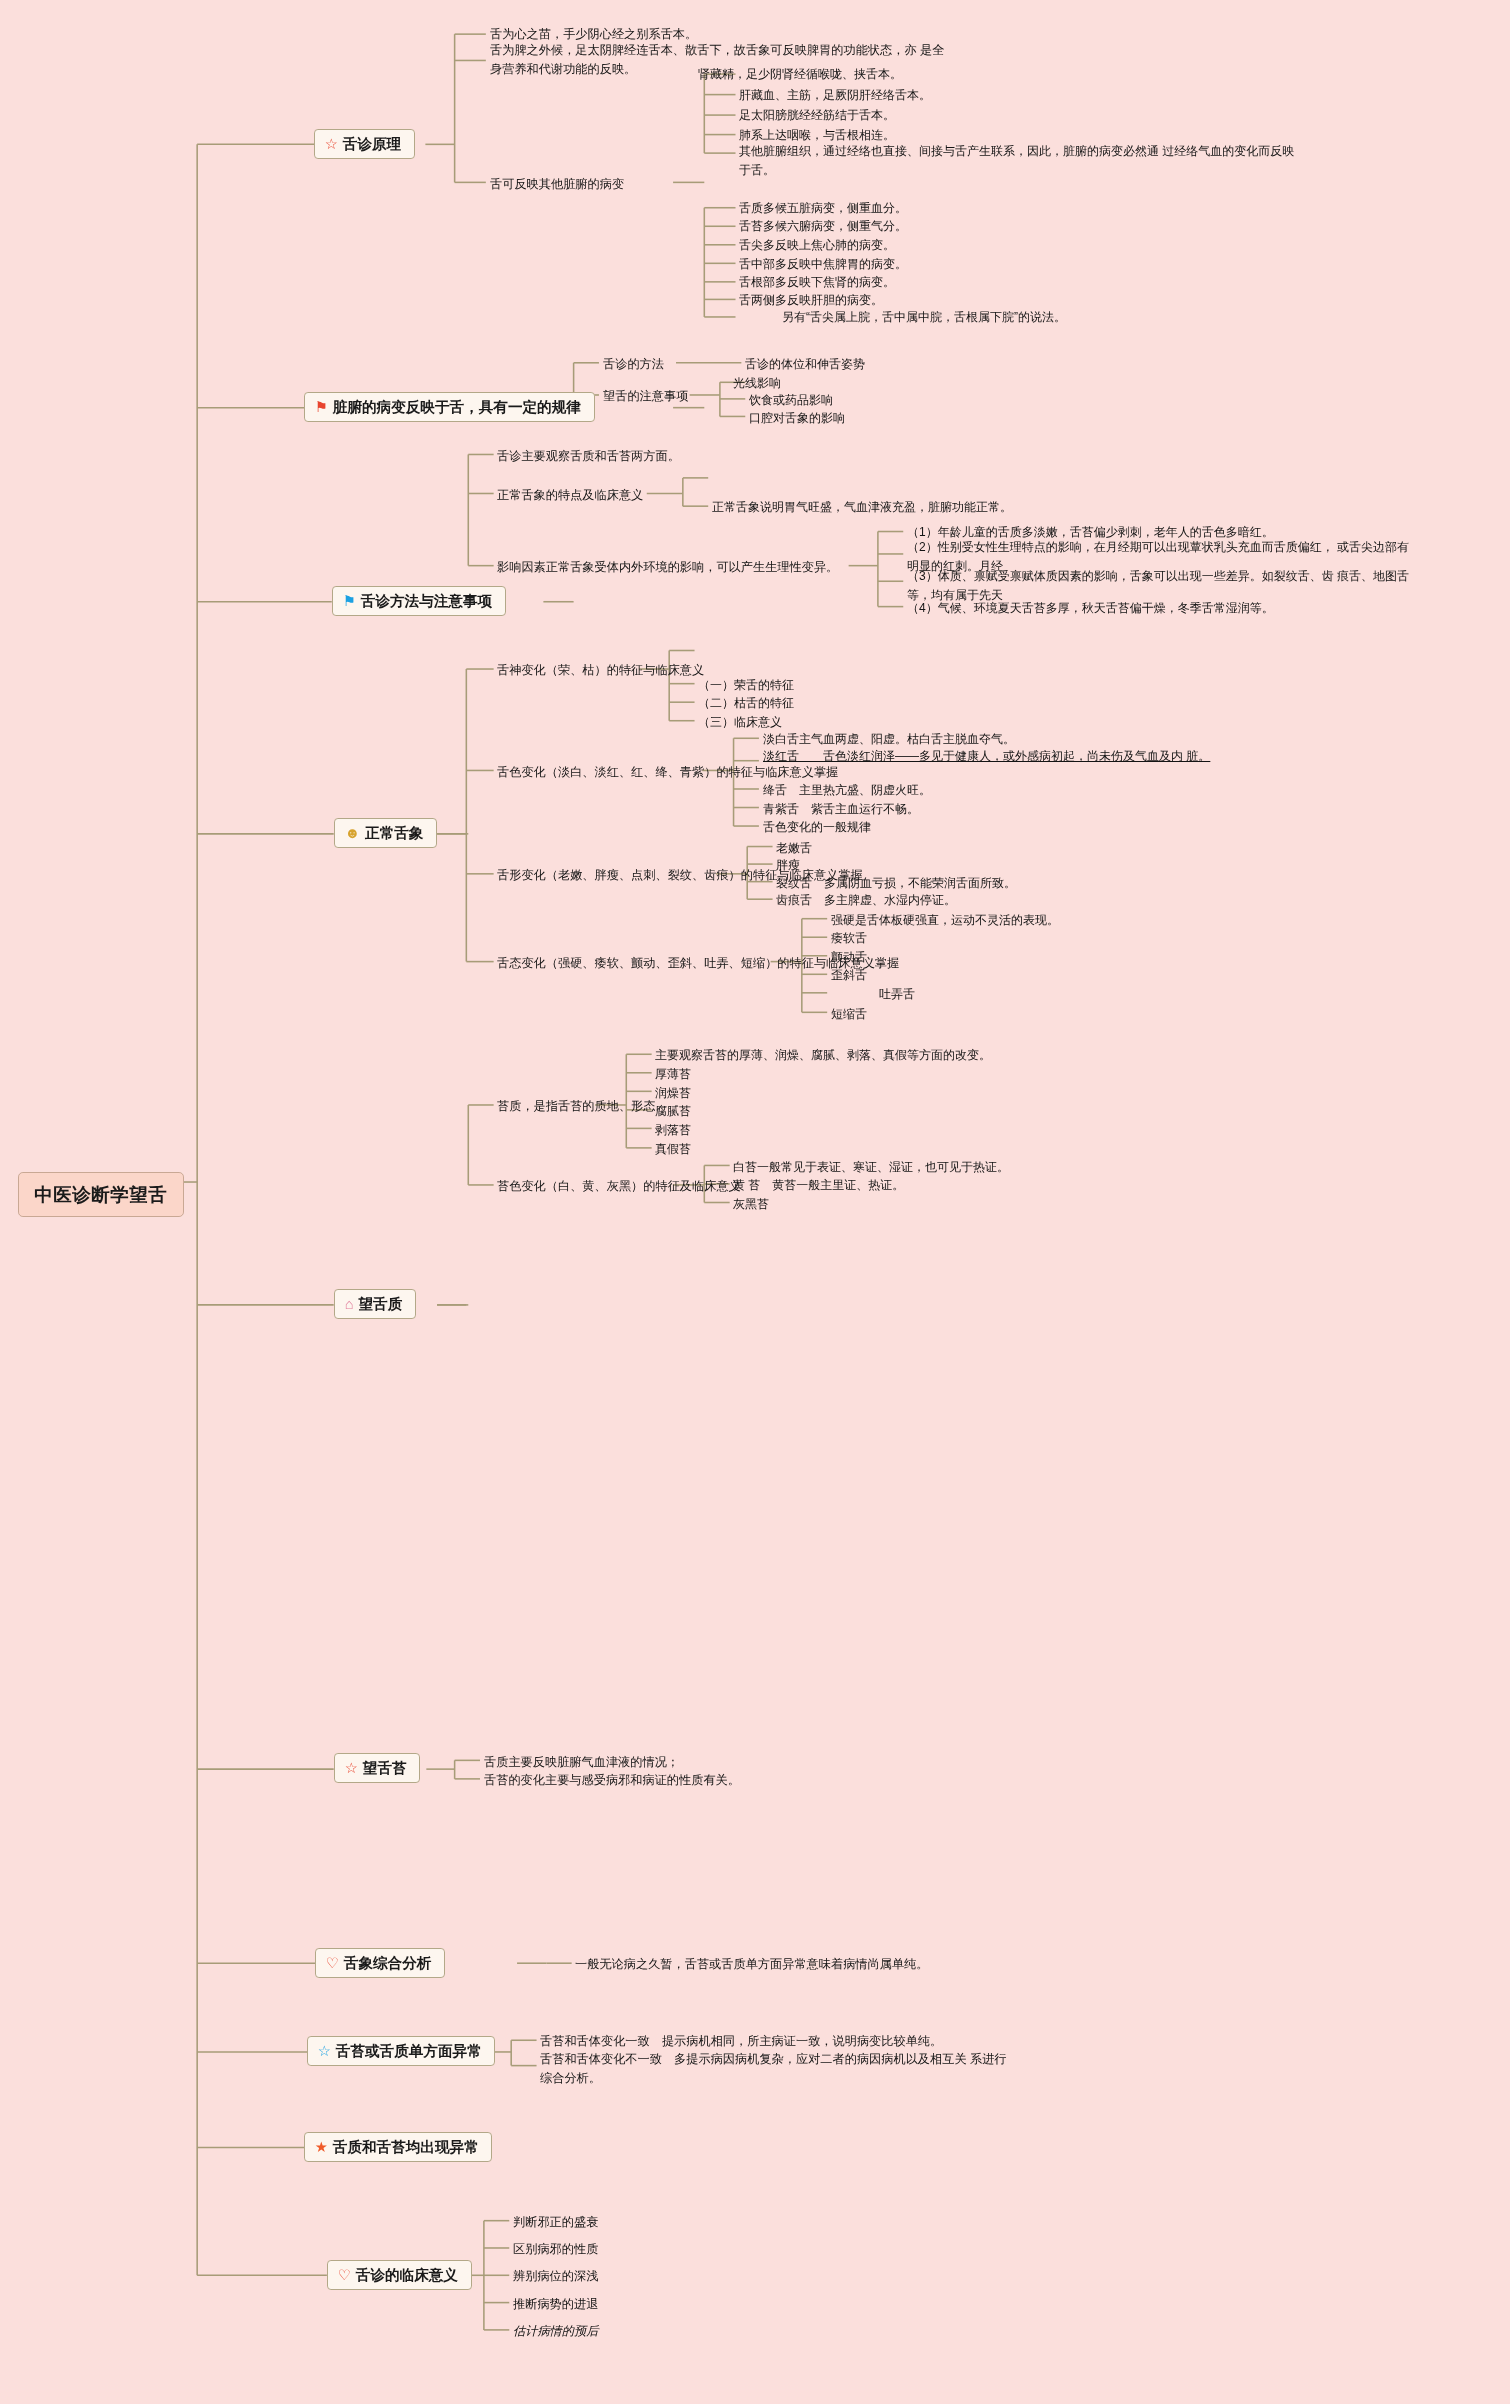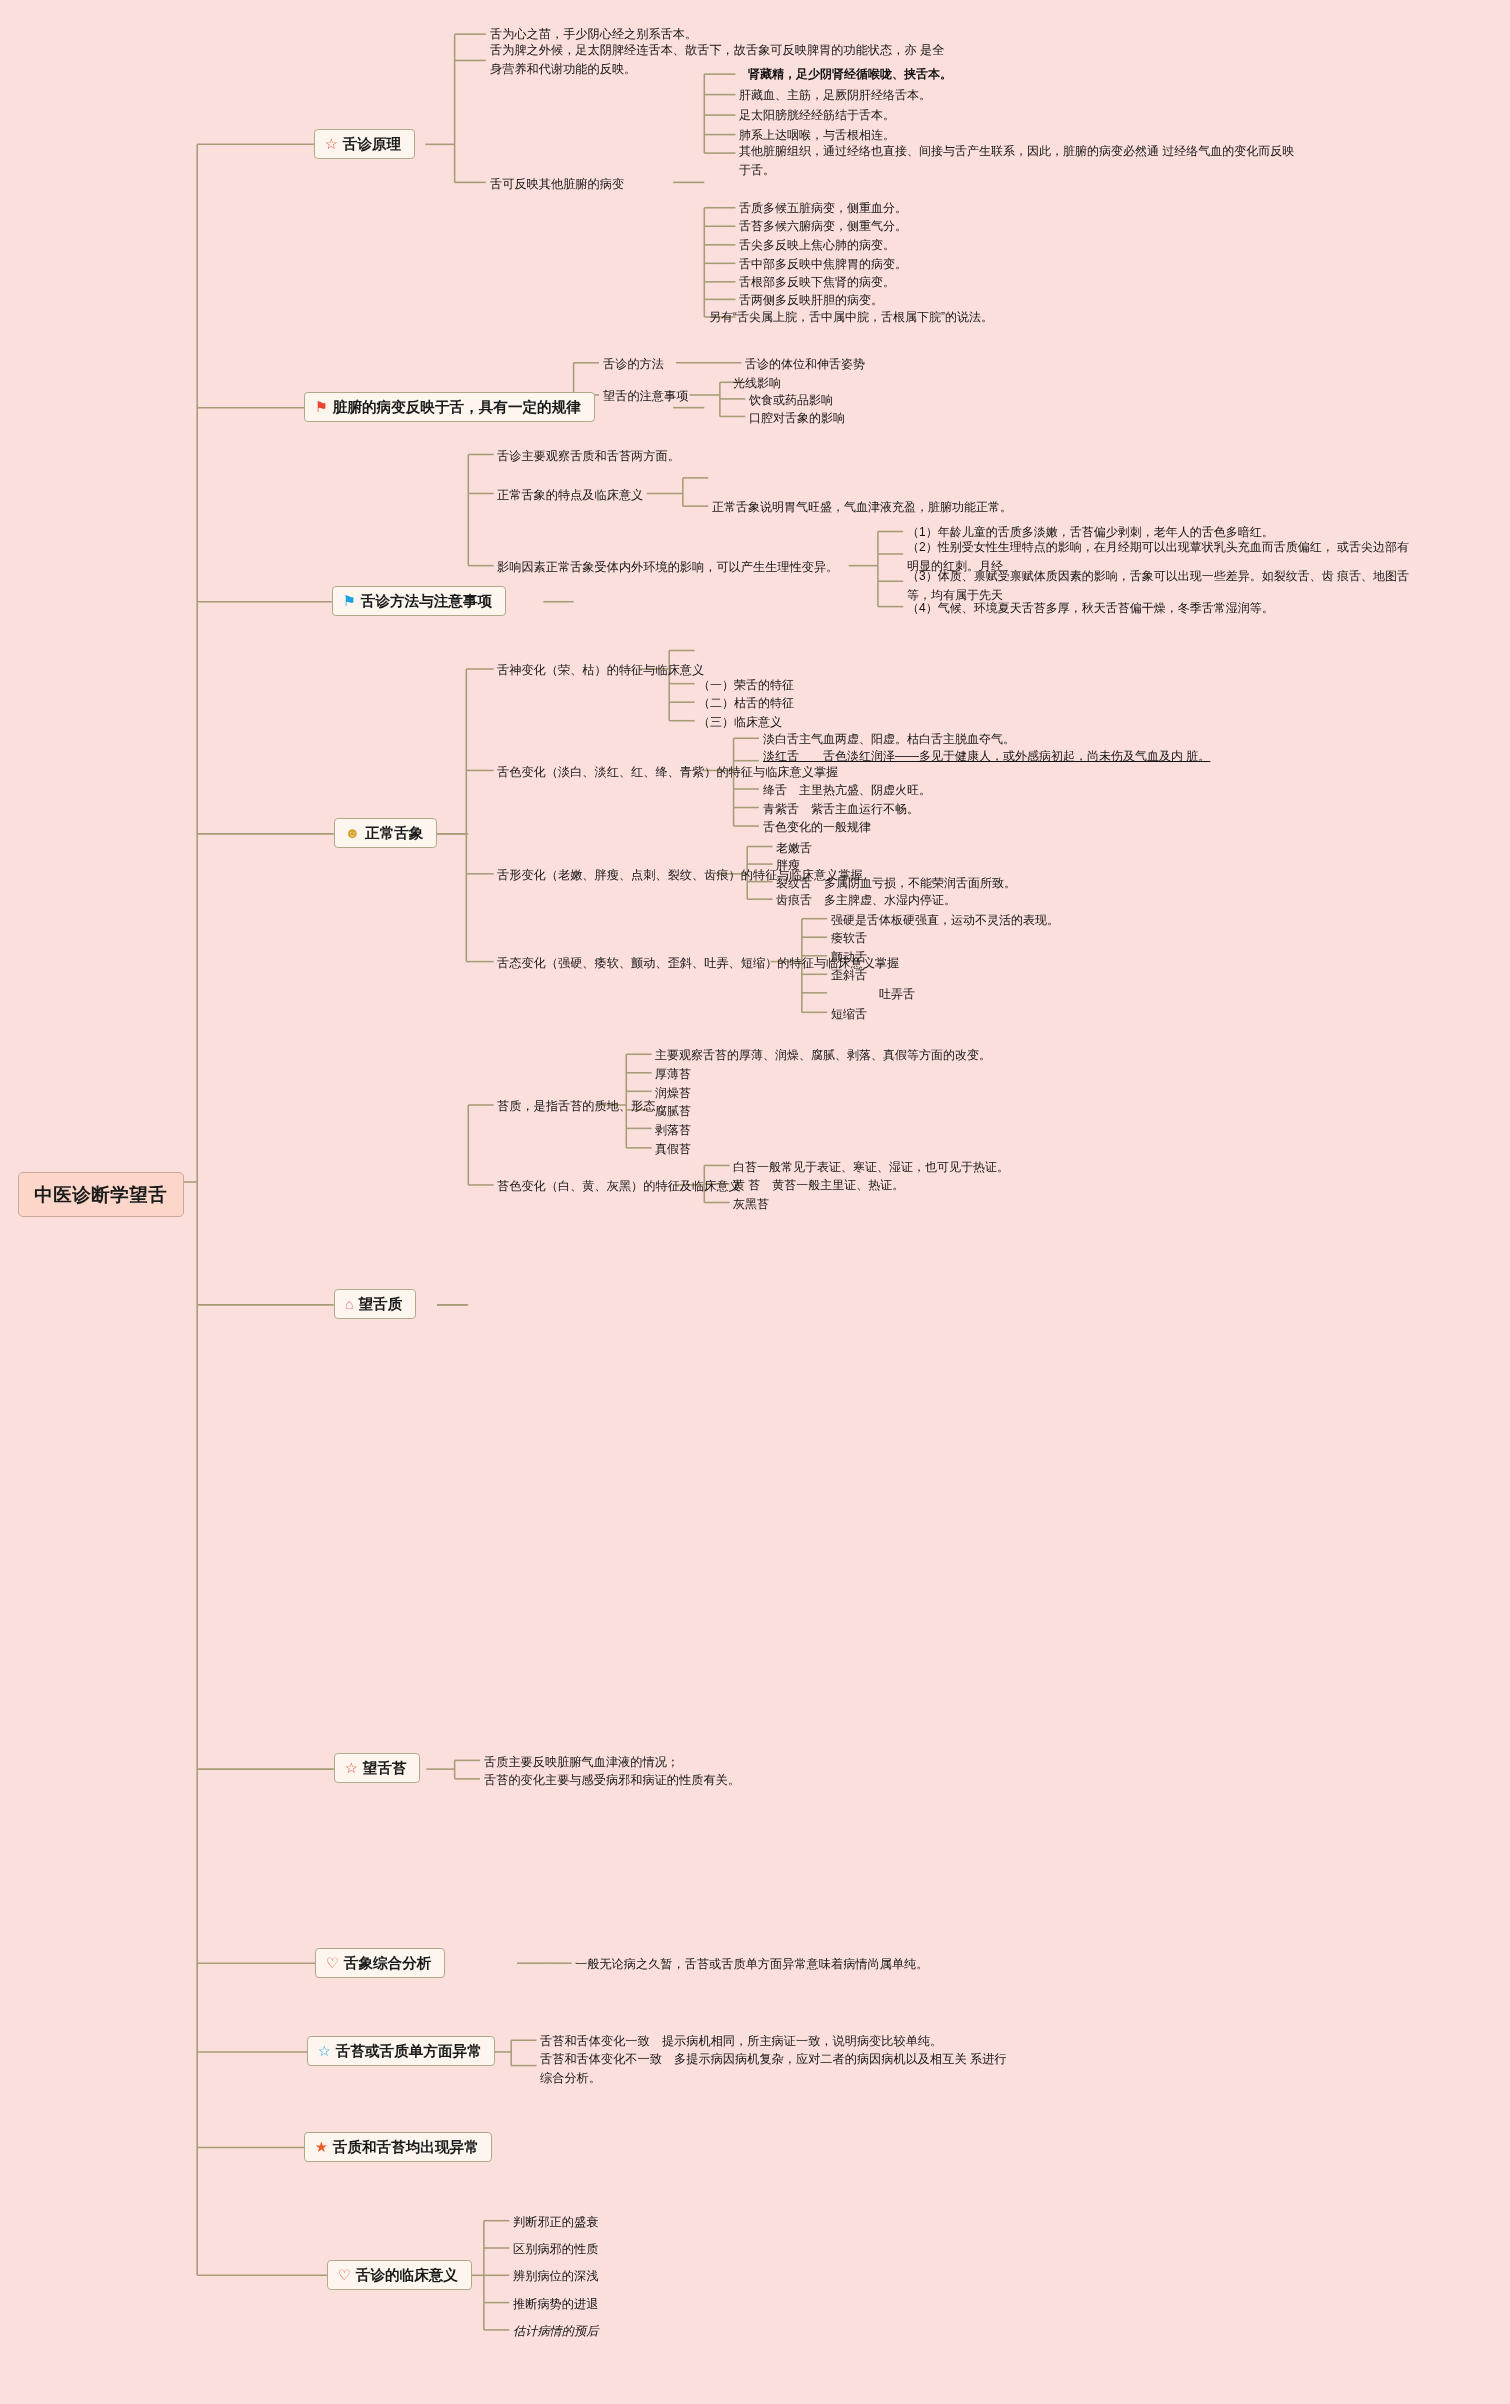--- a/index.html
+++ b/index.html
@@ -236,38 +236,38 @@
 
   <div class="branch" style="left:314px; top:129px;">
     <span class="ico ico-star-hollow">☆</span>
     <span>舌诊原理</span>
   </div>
   <div class="node l2 wrap" style="left:490px; top:25px; width:458px;">舌为心之苗，手少阴心经之别系舌本。</div>
   <div class="node l2 wrap" style="left:490px; top:41px; width:458px;">舌为脾之外候，足太阴脾经连舌本、散舌下，故舌象可反映脾胃的功能状态，亦
 是全身营养和代谢功能的反映。</div>
   <div class="node l2" style="left:490px; top:175px;">舌可反映其他脏腑的病变</div>
 
-  <div class="node l3 wrap" style="left:748px; top:65px; width:507px;font-weight:bold;">肾藏精，足少阴肾经循喉咙、挟舌本。</div>
+  <div class="node l3 wrap" style="left:698px; top:65px; width:507px;">肾藏精，足少阴肾经循喉咙、挟舌本。</div>
   <div class="node l3 wrap" style="left:739px; top:86px; width:507px;">肝藏血、主筋，足厥阴肝经络舌本。</div>
   <div class="node l3 wrap" style="left:739px; top:106px; width:507px;">足太阳膀胱经经筋结于舌本。</div>
   <div class="node l3 wrap" style="left:739px; top:126px; width:507px;">肺系上达咽喉，与舌根相连。</div>
   <div class="node l3 wrap" style="left:739px; top:142px; width:556px;">其他脏腑组织，通过经络也直接、间接与舌产生联系，因此，脏腑的病变必然通
 过经络气血的变化而反映于舌。</div>
 
   <div class="branch" style="left:304px; top:392px;">
     <span class="ico ico-flag-red">⚑</span>
     <span>脏腑的病变反映于舌，具有一定的规律</span>
   </div>
   <div class="node l3" style="left:739px; top:199px;">舌质多候五脏病变，侧重血分。</div>
   <div class="node l3" style="left:739px; top:217px;">舌苔多候六腑病变，侧重气分。</div>
   <div class="node l3" style="left:739px; top:236px;">舌尖多反映上焦心肺的病变。</div>
   <div class="node l3" style="left:739px; top:255px;">舌中部多反映中焦脾胃的病变。</div>
   <div class="node l3" style="left:739px; top:273px;">舌根部多反映下焦肾的病变。</div>
   <div class="node l3" style="left:739px; top:291px;">舌两侧多反映肝胆的病变。</div>
-  <div class="node l3" style="left:709px; top:308px;">另有“舌尖属上脘，舌中属中脘，舌根属下脘”的说法。</div>
+  <div class="node l3" style="left:782px; top:308px;">另有“舌尖属上脘，舌中属中脘，舌根属下脘”的说法。</div>
 
   <div class="branch" style="left:332px; top:586px;">
     <span class="ico ico-flag-blue">⚑</span>
     <span>舌诊方法与注意事项</span>
   </div>
   <div class="node l2" style="left:603px; top:355px;">舌诊的方法</div>
   <div class="node l2" style="left:603px; top:387px;">望舌的注意事项</div>
   <div class="node l3" style="left:745px; top:355px;">舌诊的体位和伸舌姿势</div>
   <div class="node l3" style="left:733px; top:374px;">光线影响</div>
   <div class="node l3" style="left:749px; top:391px;">饮食或药品影响</div>

